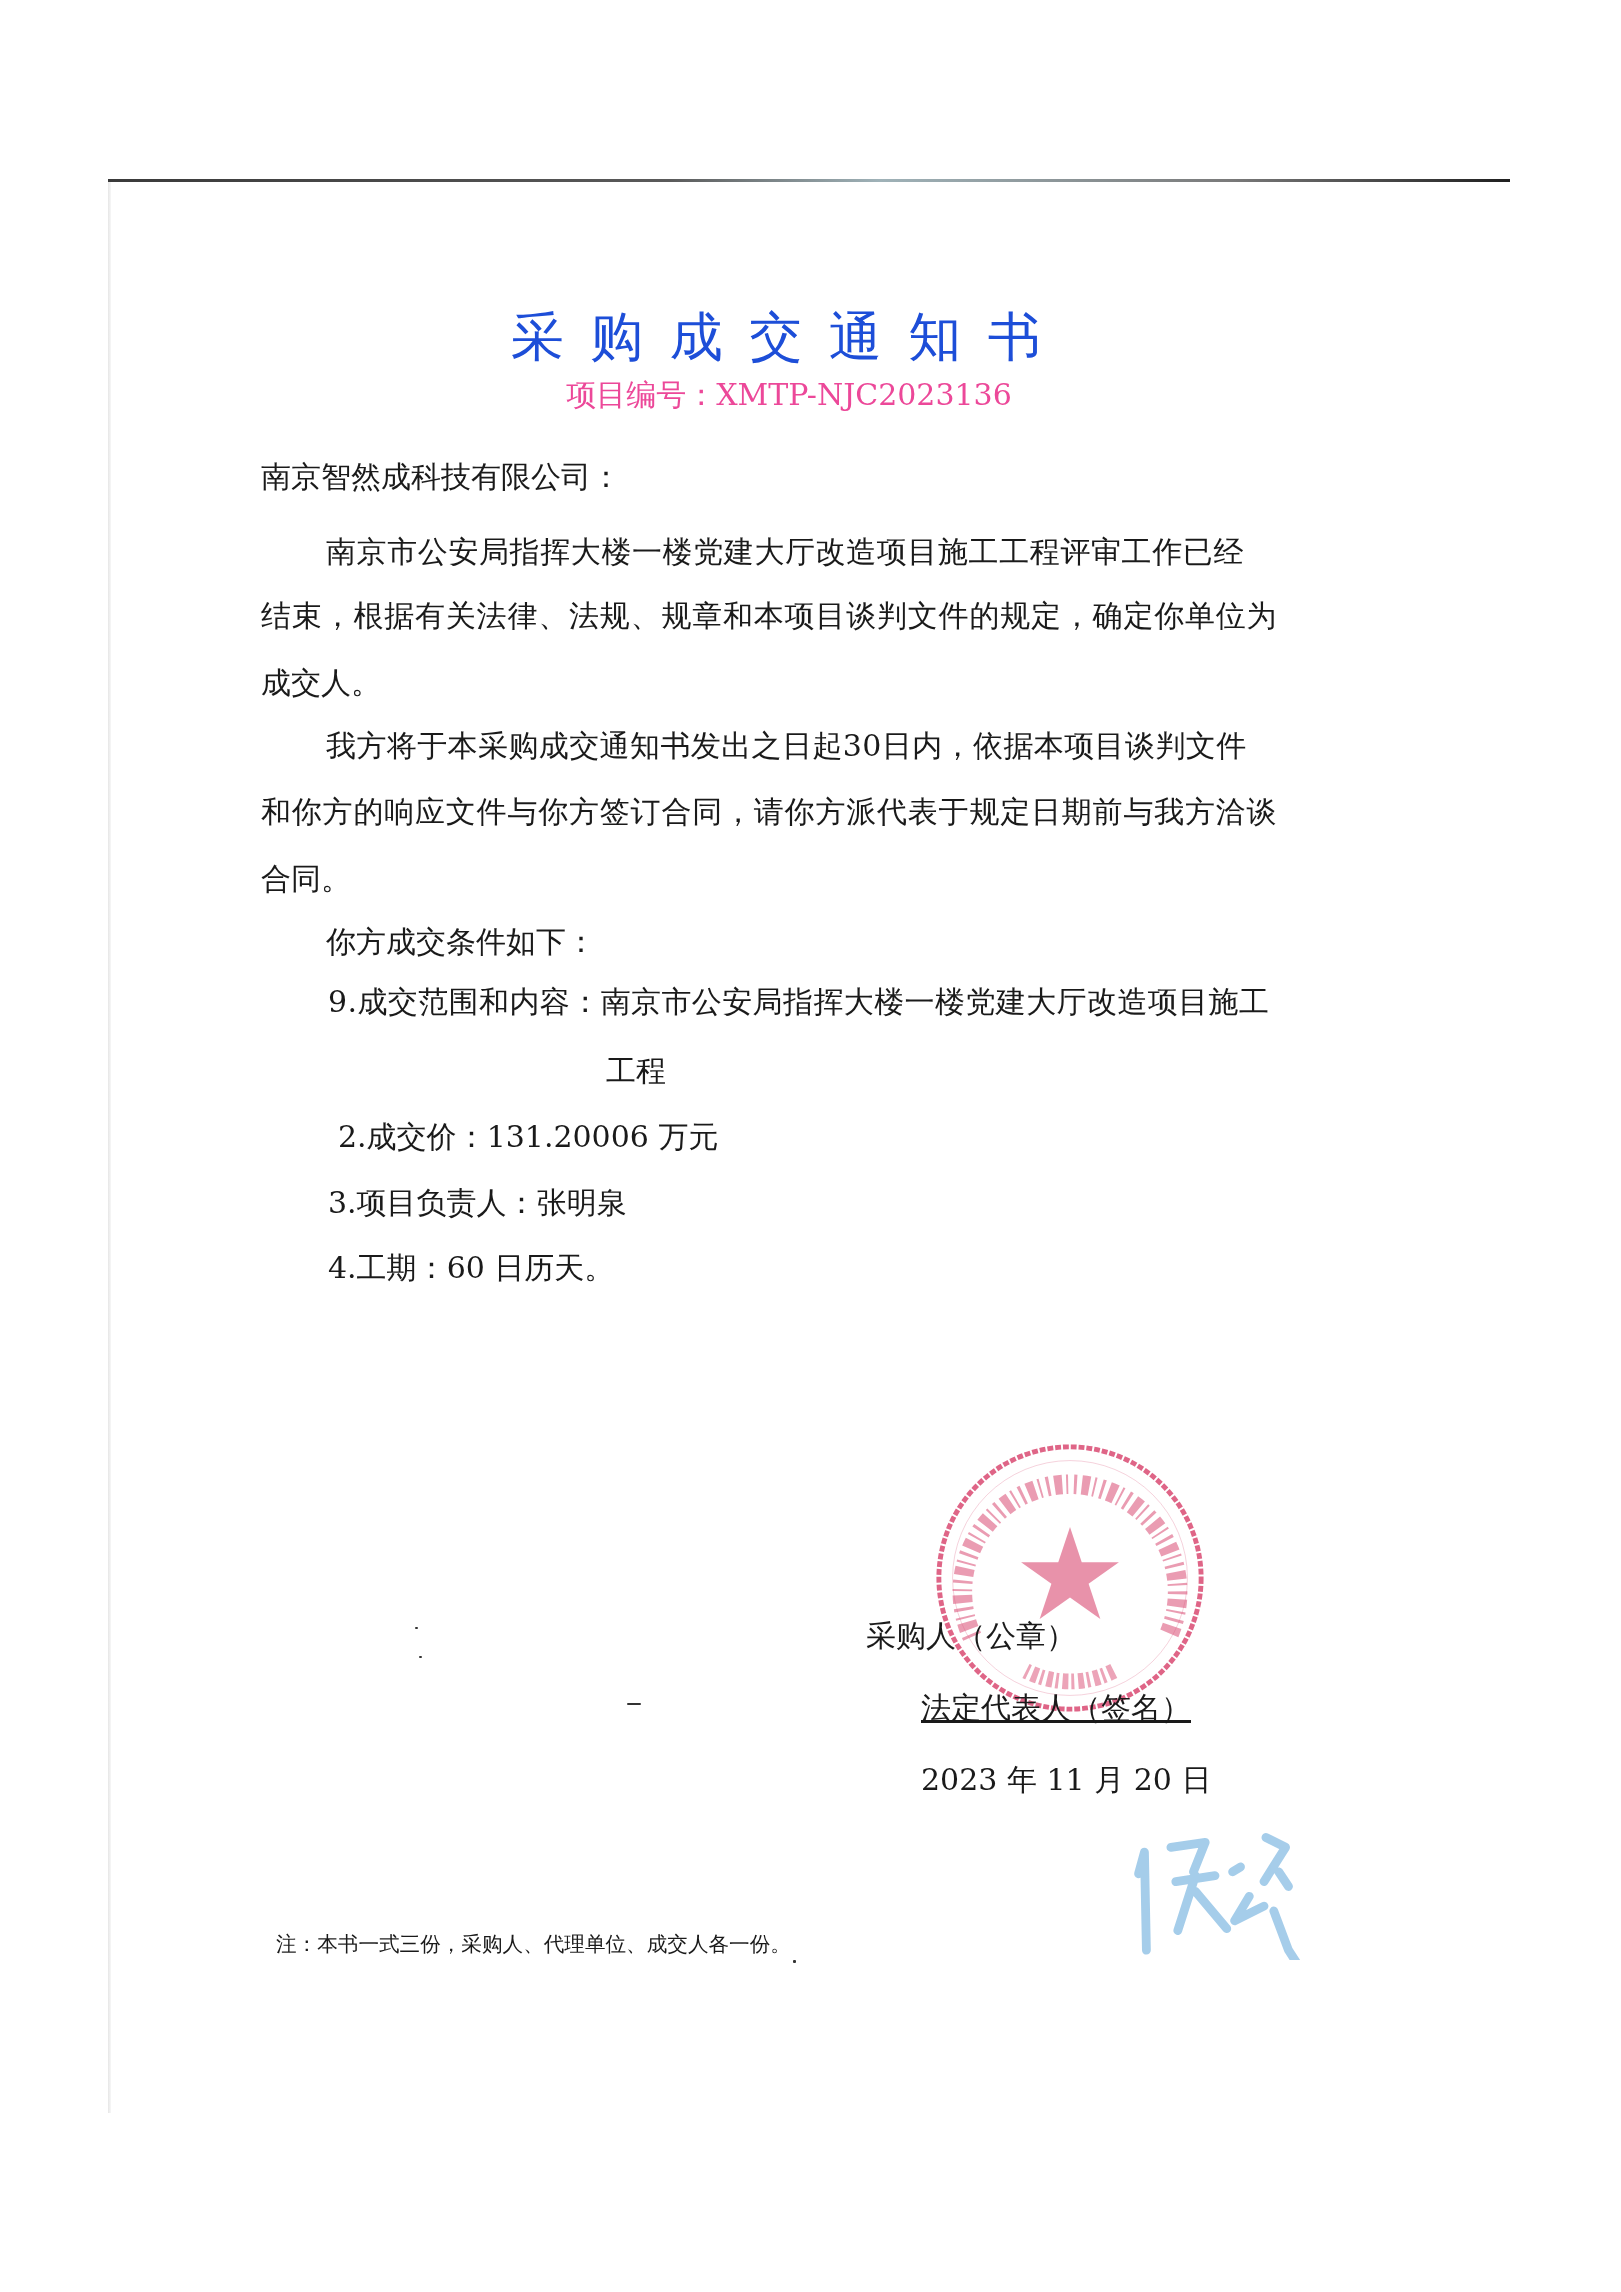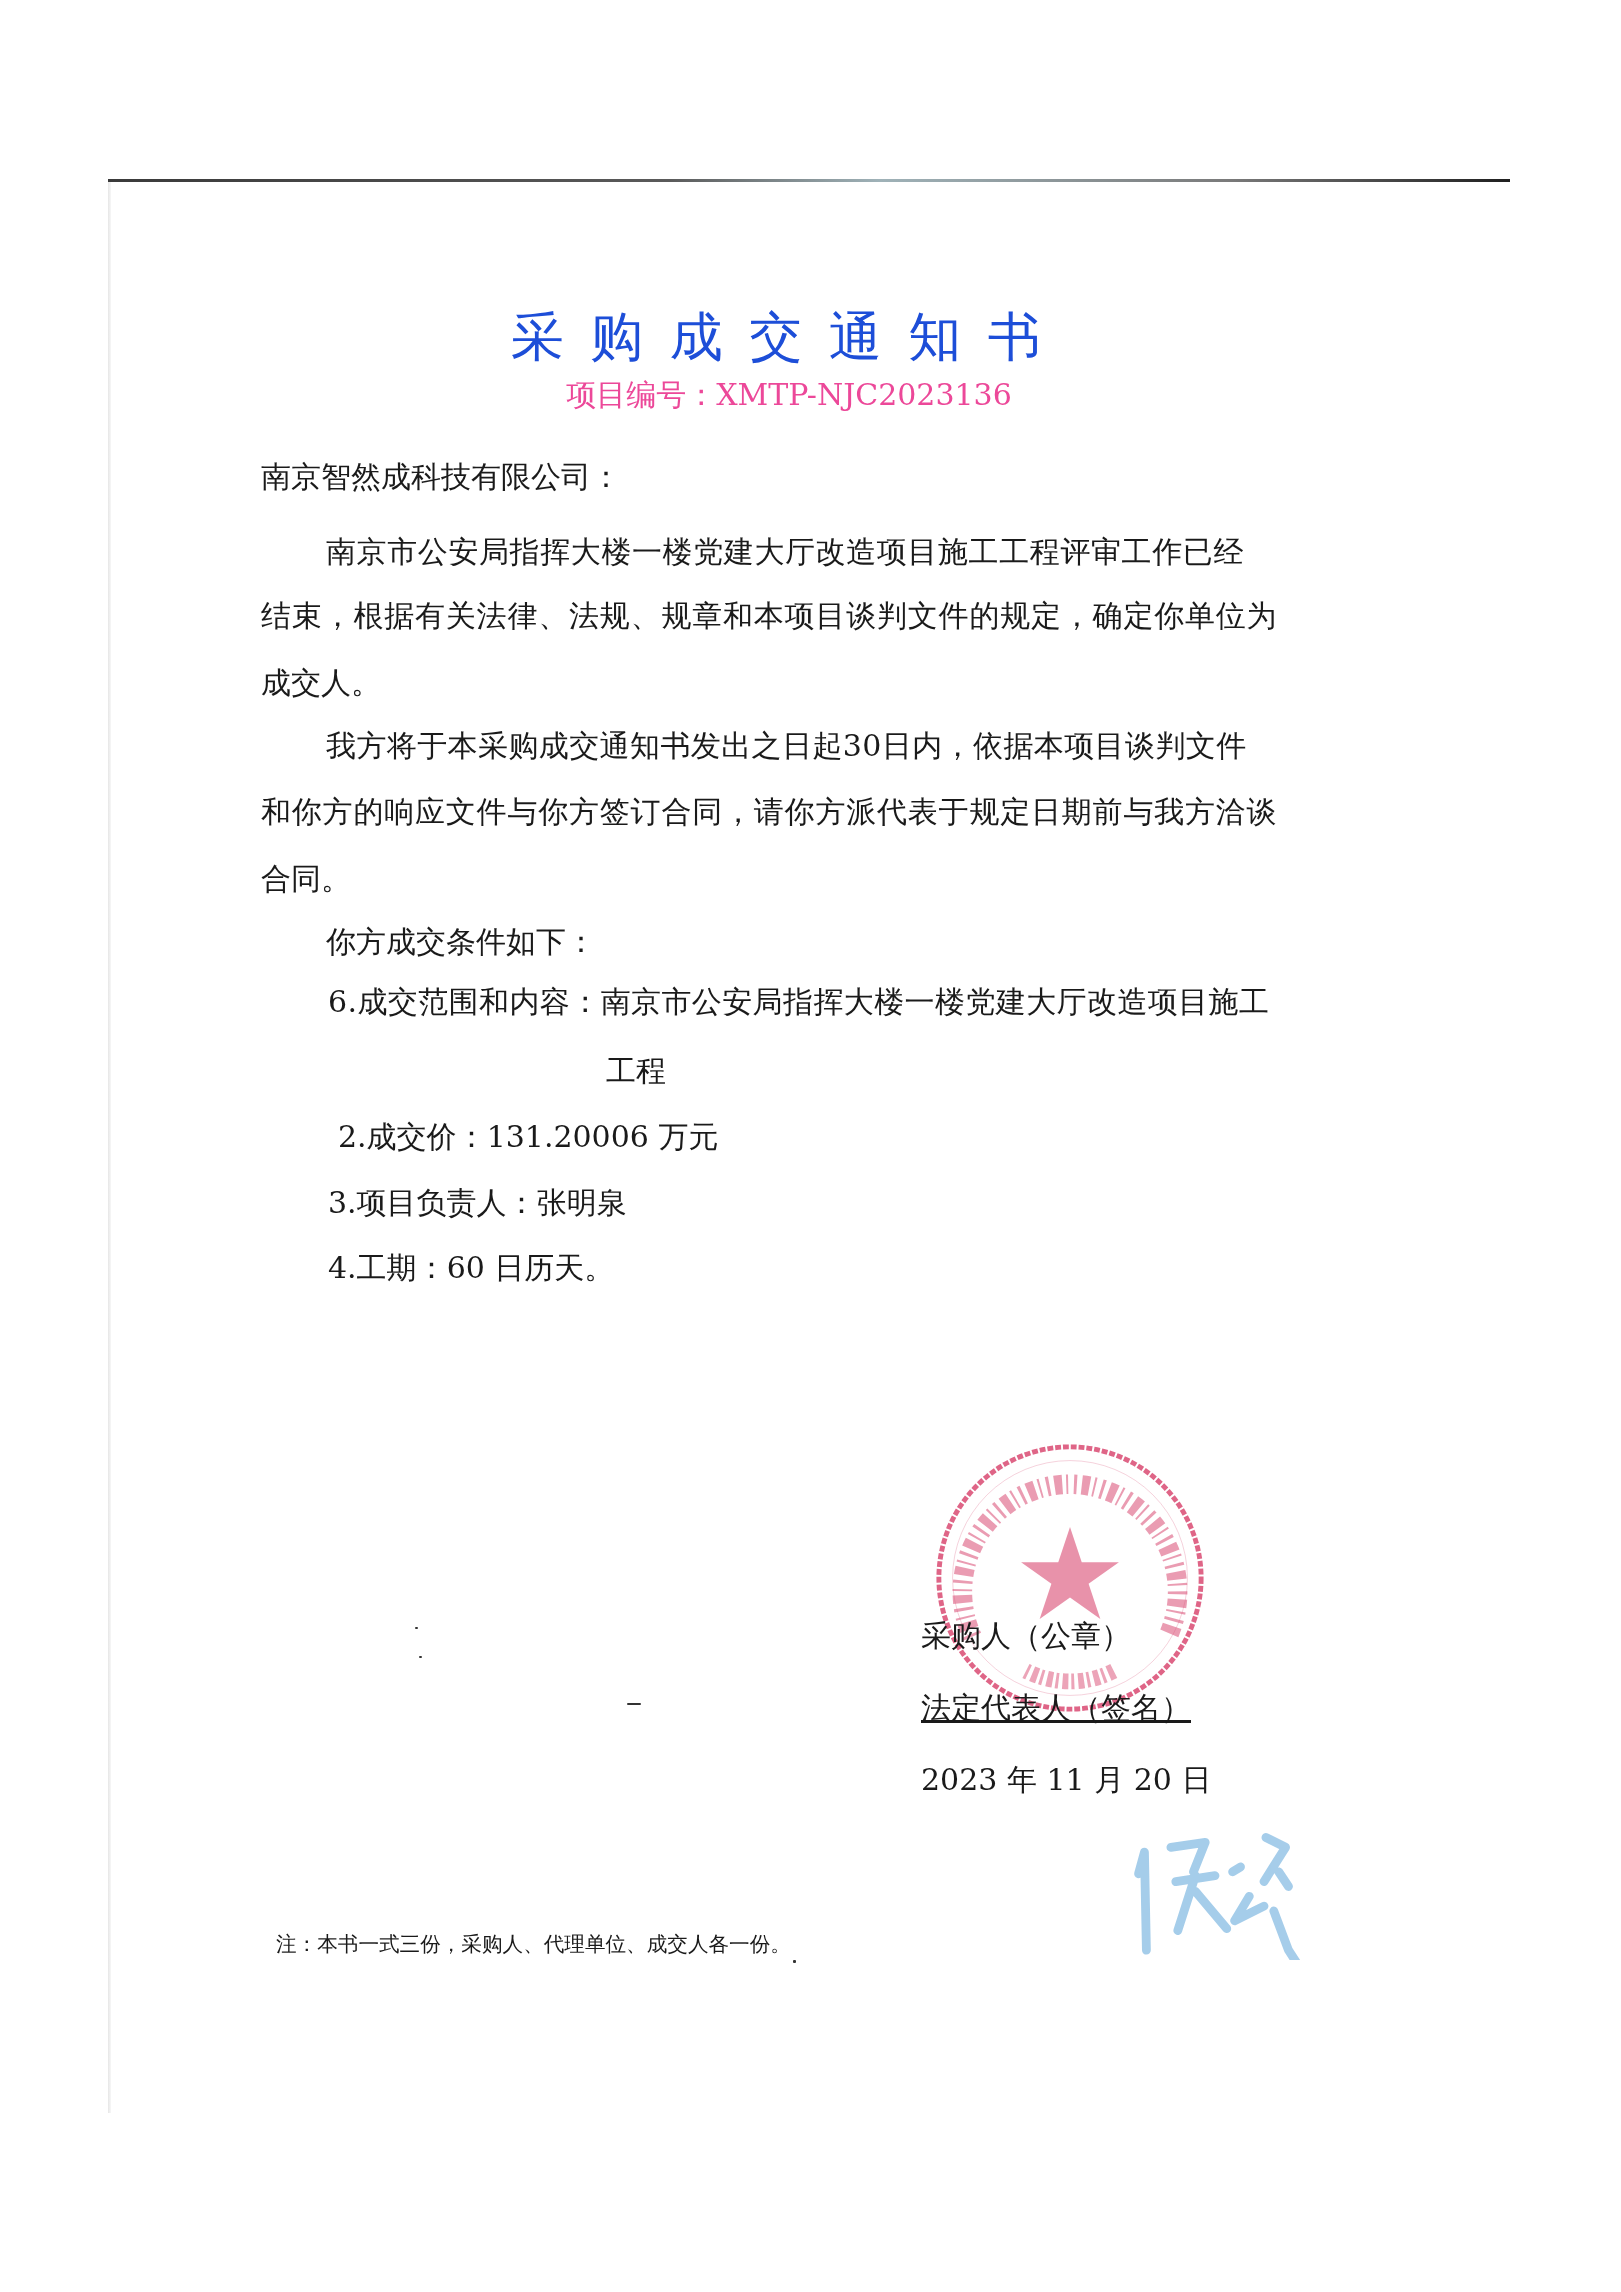--- a/index.html
+++ b/index.html
@@ -54,39 +54,39 @@
 <div class="abs body-text" style="left:326px; top:532px; letter-spacing:0.6px;">南京市公安局指挥大楼一楼党建大厅改造项目施工工程评审工作已经</div>
 <div class="abs body-text" style="left:261px; top:596px; letter-spacing:0.8px;">结束，根据有关法律、法规、规章和本项目谈判文件的规定，确定你单位为</div>
 <div class="abs body-text" style="left:261px; top:663px;">成交人。</div>
 
 <div class="abs body-text" style="left:326px; top:726px; letter-spacing:0.4px;"><span>我方将于本采购成交通知书发出之日起</span><span class="underline">30</span><span>日内，依据本项目谈判文件</span></div>
 <div class="abs body-text" style="left:261px; top:792px; letter-spacing:0.8px;text-align:center;">和你方的响应文件与你方签订合同，请你方派代表于规定日期前与我方洽谈</div>
 <div class="abs body-text" style="left:261px; top:859px;">合同。</div>
 
 <div class="abs body-text" style="left:326px; top:922px;">你方成交条件如下：</div>
 
-<div class="abs body-text" style="left:328px; top:982px; letter-spacing:0.4px;"><span>6.成交范围和内容：</span><span>南京市公安局指挥大楼一楼党建大厅改造项目施工</span></div>
+<div class="abs body-text" style="left:328px; top:982px; letter-spacing:0.4px;"><span>9.成交范围和内容：</span><span>南京市公安局指挥大楼一楼党建大厅改造项目施工</span></div>
 <div class="abs body-text" style="left:606px; top:1051px;">工程</div>
 
 <div class="abs body-text" style="left:328px; top:1117px;margin-left:10px;"><span>2.成交价：</span><span>131.20006 万元</span></div>
 
 <div class="abs body-text" style="left:328px; top:1183px;"><span>3.项目负责人：</span><span>张明泉</span></div>
 
 <div class="abs body-text" style="left:328px; top:1248px;"><span>4.工期：</span><span>60 日历天。</span></div>
 
 <svg class="stamp" viewBox="0 0 280 280">
   <circle cx="140" cy="140" r="134" fill="none" stroke="#d94a72" stroke-width="5" stroke-dasharray="6 2" opacity="0.85"></circle>
   <circle cx="140" cy="140" r="120" fill="none" stroke="#e27a98" stroke-width="1" opacity="0.35"></circle>
 
   <path d="M40 200 A110 110 0 1 1 240 200" fill="none" stroke="#d94a72" stroke-width="20" stroke-dasharray="3 5 8 4 2 6" opacity="0.55"></path>
   <path d="M95 235 A100 100 0 0 0 185 235" fill="none" stroke="#d94a72" stroke-width="16" stroke-dasharray="3 4 6 3" opacity="0.5"></path>
   <polygon points="140,88 152,124 190,124 159,146 171,182 140,160 109,182 121,146 90,124 128,124" fill="#d94a72" opacity="0.6"></polygon>
 </svg>
 
-<div class="abs body-text" style="left:921px; top:1616px;">采购人（公章）</div>
+<div class="abs body-text" style="left:866px; top:1616px;">采购人（公章）</div>
 <div class="abs body-text" style="left:921px; top:1688px;text-decoration:underline;">法定代表人（签名）</div>
 <div class="abs body-text" style="left:921px; top:1760px;">2023 年 11 月 20 日</div>
 
 <svg class="signature" viewBox="0 0 200 150">
   <g fill="none" stroke="#9cc8e8" stroke-width="9" stroke-linecap="round" stroke-linejoin="round" opacity="0.9">
     <path d="M28 40 L22 62 M28 40 L30 140"></path>
     <path d="M55 35 L90 30 L78 60 M60 70 L100 64 M80 64 L62 120 M80 80 L112 118"></path>
     <path d="M118 60 L126 55 M135 85 L120 110 L150 95 M152 25 L172 35 L150 70 M165 60 L175 75 M160 100 L175 140 L188 160"></path>
   </g>
 </svg>

